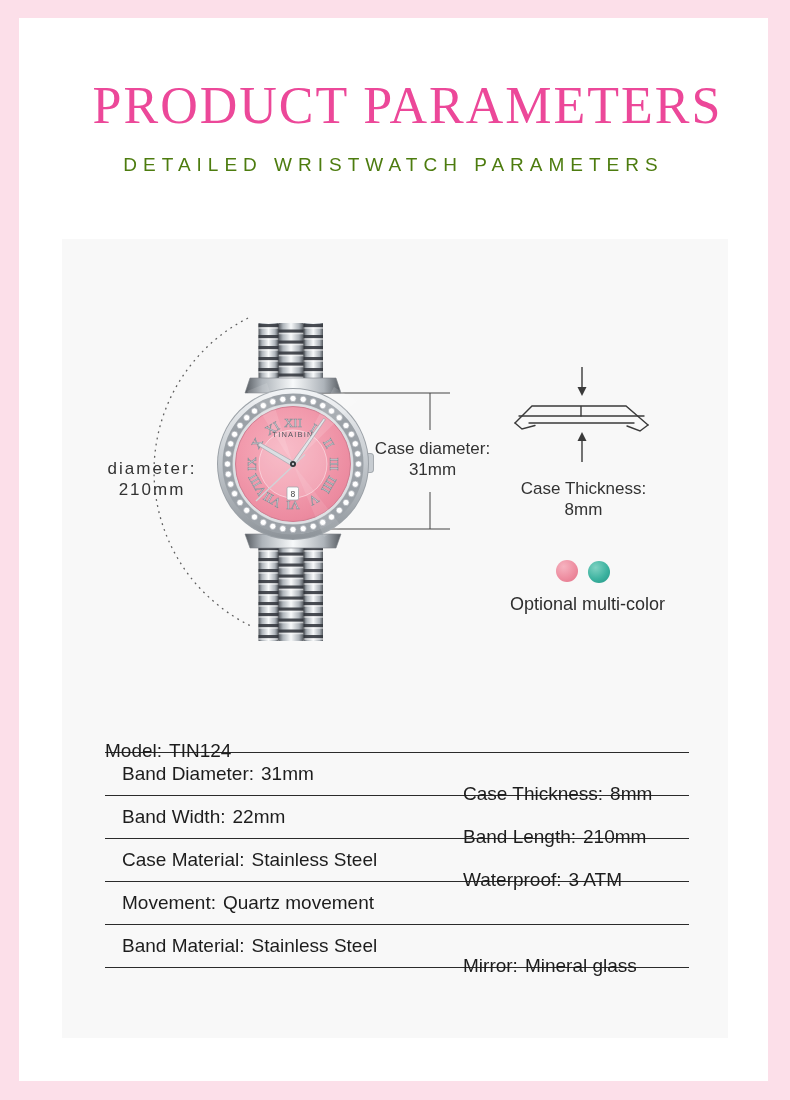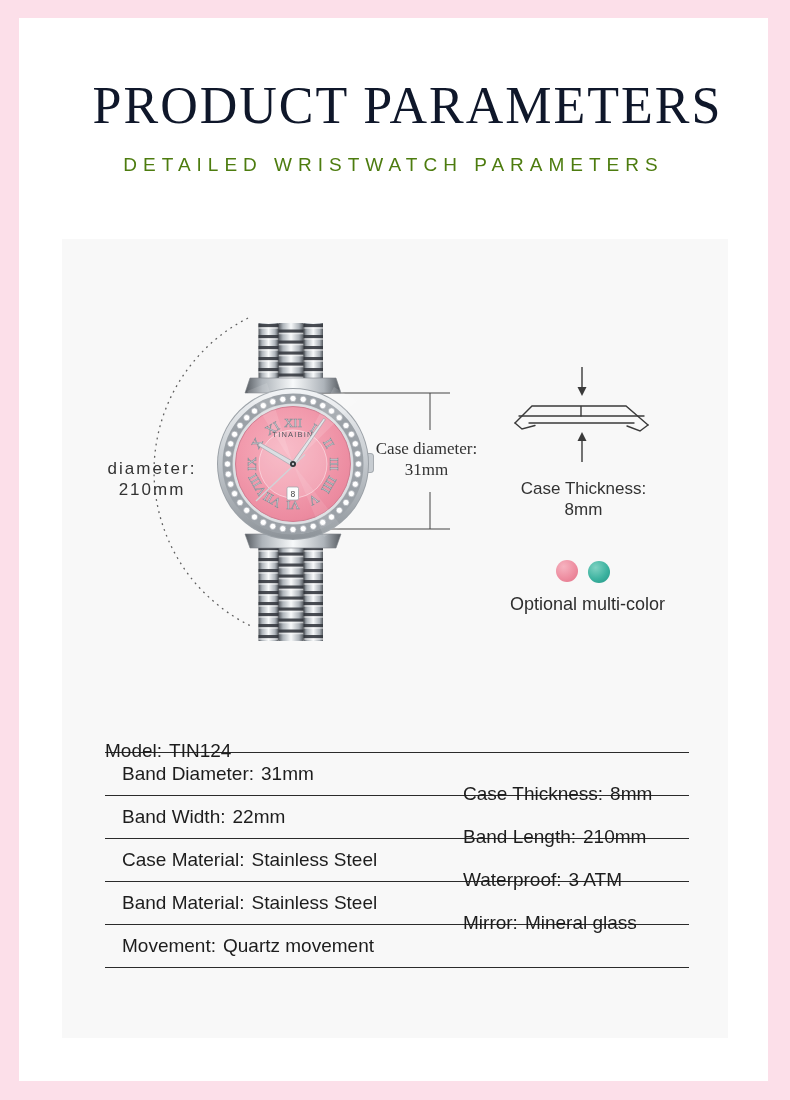--- a/index.html
+++ b/index.html
@@ -1,30 +1,30 @@
 <!DOCTYPE html>
 <html><head>
 <meta charset="utf-8">
 <style>
   html,body{margin:0;padding:0;}
   body{width:790px;height:1100px;background:#fcdfe9;position:relative;overflow:hidden;
        font-family:"Liberation Sans",sans-serif;color:#1f1f1f;}
   .card{position:absolute;left:19px;top:18px;width:749px;height:1063px;background:#ffffff;}
   .title{position:absolute;top:58px;left:0;right:0;text-align:center;
          font-family:"Liberation Serif",serif;font-size:52px;font-weight:500;
-         letter-spacing:2px;color:#0f172a;white-space:nowrap;margin-left:28px;}
+         letter-spacing:2px;color:#ec4899;white-space:nowrap;margin-left:28px;}
   .subtitle{position:absolute;top:136px;left:0;right:0;text-align:center;
             font-size:19px;letter-spacing:6px;color:#4d7c0f;white-space:nowrap;}
   .panel{position:absolute;left:43px;top:221px;width:666px;height:799px;background:#f8f8f8;}
   .panel svg{position:absolute;left:0;top:0;}
   .ann{position:absolute;text-align:center;font-size:17px;color:#333;line-height:21px;}
   .ann .l1{display:block;}
   .ann .l2{display:block;}
   .perimeter{left:10px;top:219px;width:160px;letter-spacing:2px;}
-  .casedia{left:292px;top:199px;width:145px;font-family:Liberation Serif, serif;}
+  .casedia{left:298px;top:199px;width:145px;}
   .casethk{left:449px;top:239px;width:145px;}
   .optlabel{left:443px;top:355px;width:165px;font-size:18px;color:#2e2e2e;}
   .dot{position:absolute;width:22px;height:22px;border-radius:50%;}
   .dot.pink{left:494px;top:321px;background:radial-gradient(circle at 35% 30%,#f6b3c0,#ee8ea1 55%,#e27287);}
   .dot.teal{left:526px;top:322px;background:radial-gradient(circle at 35% 30%,#7fd2c2,#3db3a0 55%,#239484);}
   .spectable{position:absolute;left:86px;top:692px;width:584px;}
   .trow{display:flex;height:42px;align-items:center;border-bottom:1px solid #2b2b2b;
         font-size:19px;color:#1d1d1d;}
   .tcell.left{width:358px;padding-left:17px;box-sizing:border-box;}
   .tcell.right{flex:1;margin-top:40px;}
@@ -311,26 +311,26 @@
     <div class="trow">
       <div class="tcell left">
         <span>Case Material:</span><span class="val">Stainless Steel</span>
       </div>
       <div class="tcell right">
         <span>Waterproof:</span><span class="val">3 ATM</span>
       </div>
     </div>
     <div class="trow">
       <div class="tcell left">
+        <span>Movement:</span><span class="val">Quartz movement</span>
+      </div>
+      <div class="tcell right"></div>
+    </div>
+    <div class="trow">
+      <div class="tcell left">
         <span>Band Material:</span><span class="val">Stainless Steel</span>
       </div>
       <div class="tcell right">
         <span>Mirror:</span><span class="val">Mineral glass</span>
       </div>
-    </div>
-    <div class="trow">
-      <div class="tcell left">
-        <span>Movement:</span><span class="val">Quartz movement</span>
-      </div>
-      <div class="tcell right"></div>
     </div>
   </div>
 </div>
 
 </body></html>

